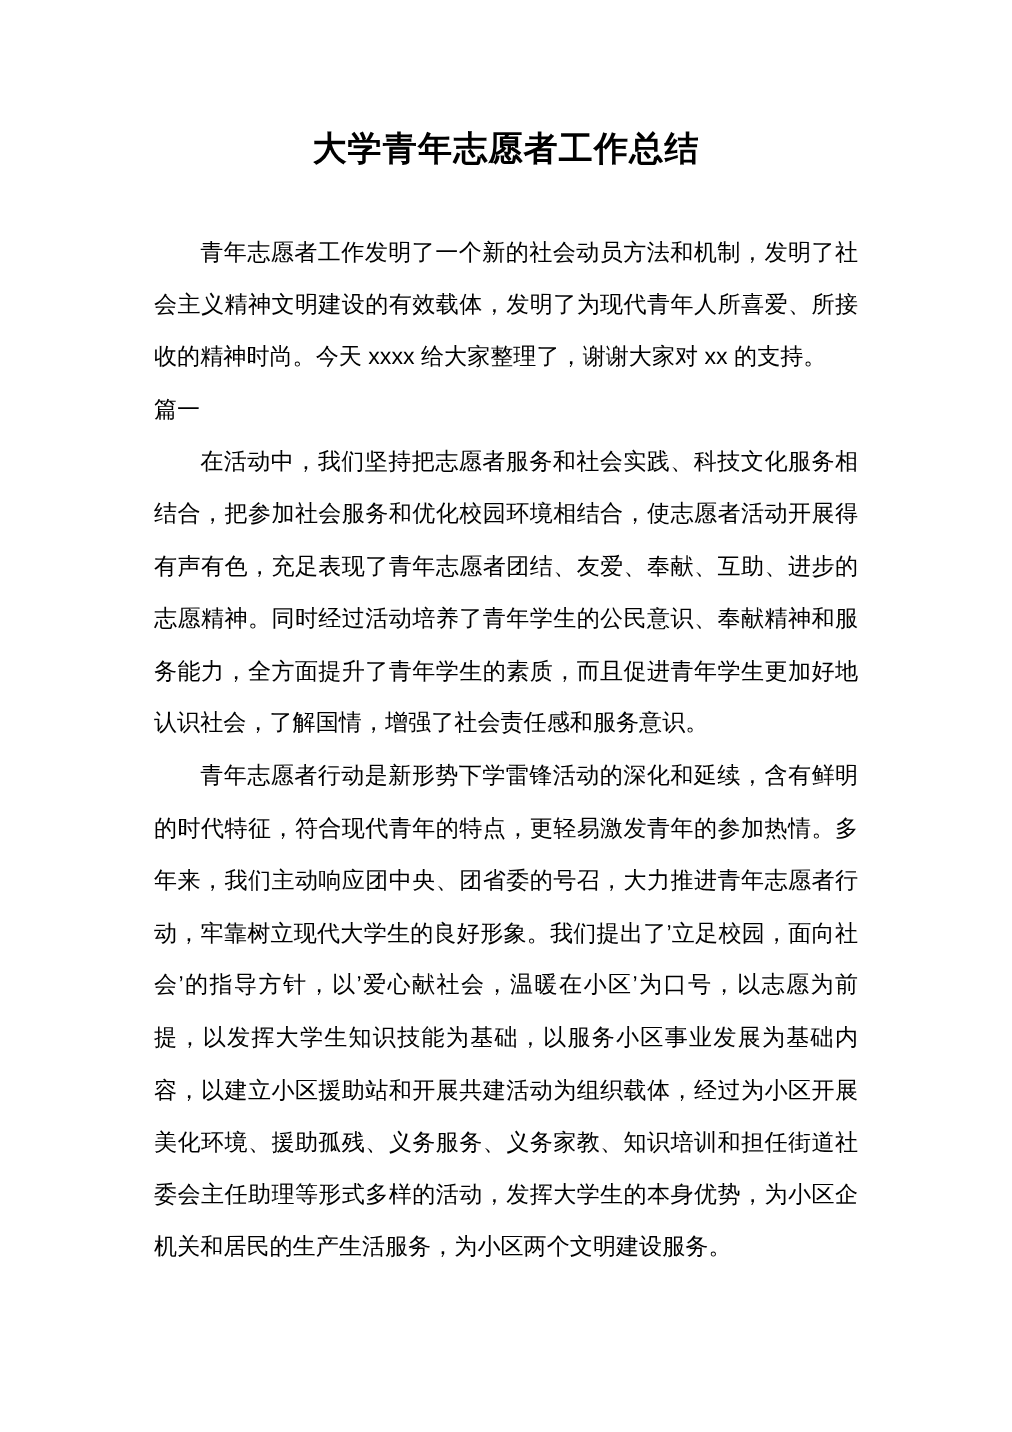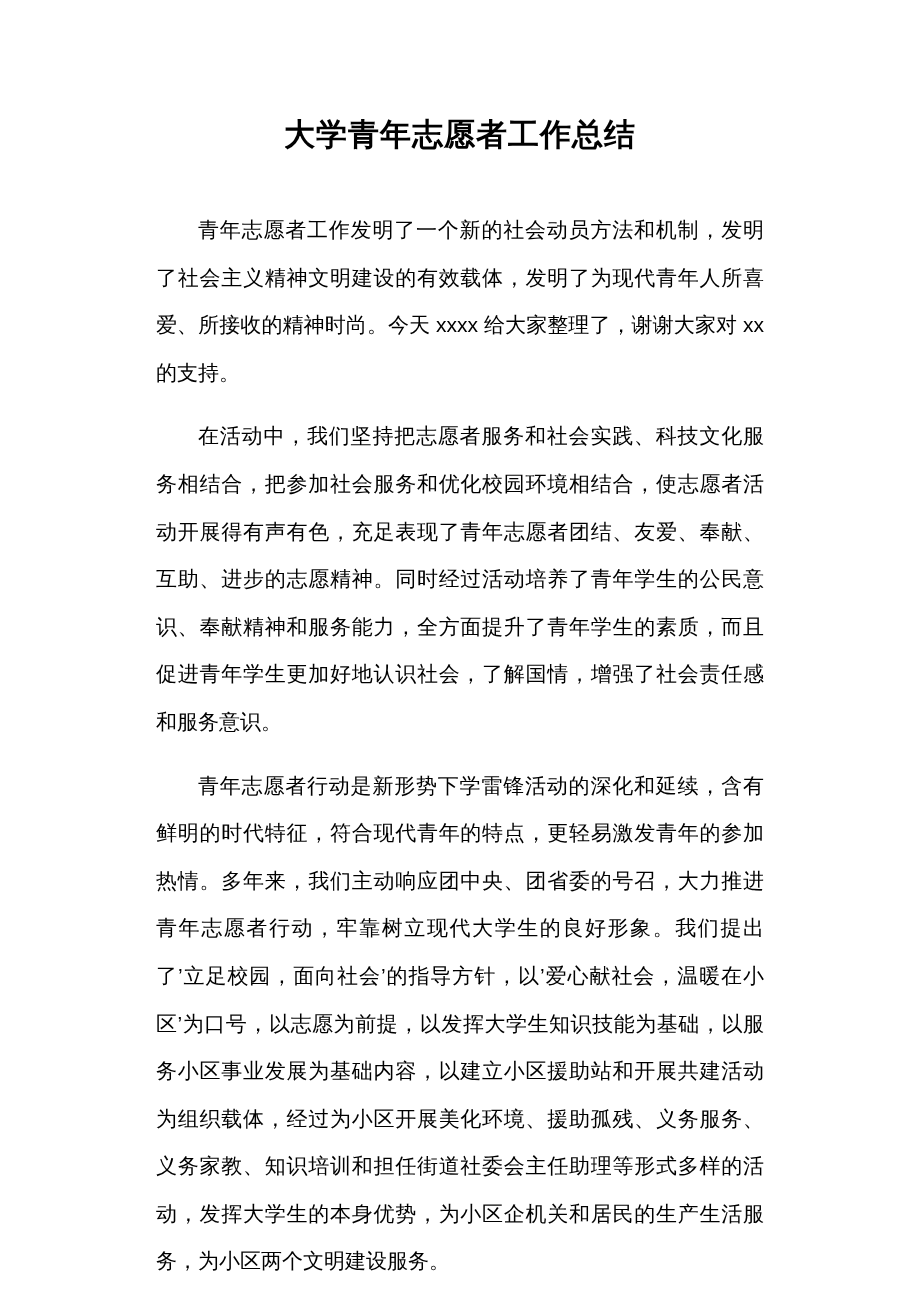--- a/index.html
+++ b/index.html
@@ -33,37 +33,38 @@
   .doc-body {
     width: 640px;
     margin: 48px auto 0 auto;
     font-size: 21px;
     line-height: 47.6px;
     text-align: justify;
     text-justify: inter-ideograph;
     color: #000000;
   }
   .doc-body p {
-    margin: 16px;
+    margin: 0;
     padding: 0;
   }
   .para {
     text-indent: 2em;
   }
   .section-label {
     text-indent: 0;
   }
 </style>
 </head>
 <body>
 
 <div class="page">
   <h1 class="doc-title">大学青年志愿者工作总结</h1>
 
   <div class="doc-body">
     <p class="para">青年志愿者工作发明了一个新的社会动员方法和机制，发明了社会主义精神文明建设的有效载体，发明了为现代青年人所喜爱、所接收的精神时尚。今天 xxxx 给大家整理了，谢谢大家对 xx 的支持。</p>
 
+    <p class="section-label">篇一</p>
 
     <p class="para">在活动中，我们坚持把志愿者服务和社会实践、科技文化服务相结合，把参加社会服务和优化校园环境相结合，使志愿者活动开展得有声有色，充足表现了青年志愿者团结、友爱、奉献、互助、进步的志愿精神。同时经过活动培养了青年学生的公民意识、奉献精神和服务能力，全方面提升了青年学生的素质，而且促进青年学生更加好地认识社会，了解国情，增强了社会责任感和服务意识。</p>
 
     <p class="para">青年志愿者行动是新形势下学雷锋活动的深化和延续，含有鲜明的时代特征，符合现代青年的特点，更轻易激发青年的参加热情。多年来，我们主动响应团中央、团省委的号召，大力推进青年志愿者行动，牢靠树立现代大学生的良好形象。我们提出了’立足校园，面向社会’的指导方针，以’爱心献社会，温暖在小区’为口号，以志愿为前提，以发挥大学生知识技能为基础，以服务小区事业发展为基础内容，以建立小区援助站和开展共建活动为组织载体，经过为小区开展美化环境、援助孤残、义务服务、义务家教、知识培训和担任街道社委会主任助理等形式多样的活动，发挥大学生的本身优势，为小区企机关和居民的生产生活服务，为小区两个文明建设服务。</p>
   </div>
 </div>
 
 </body></html>

